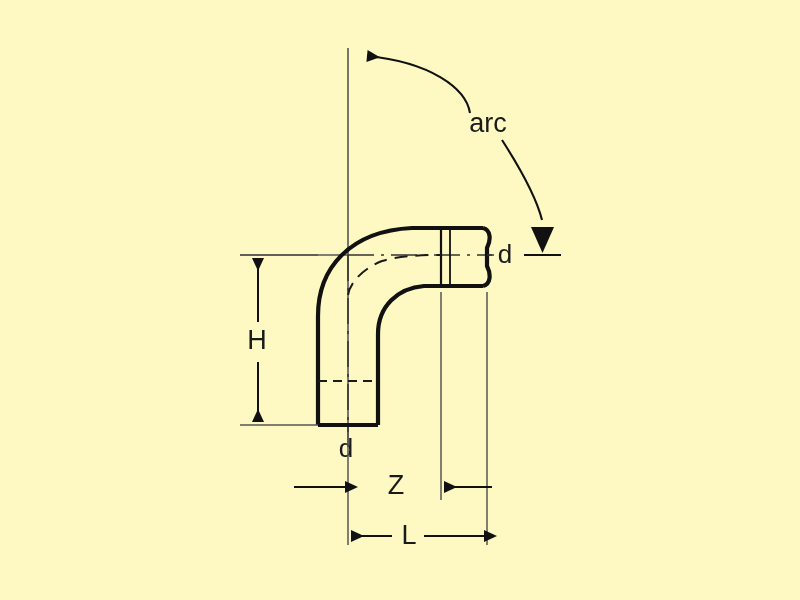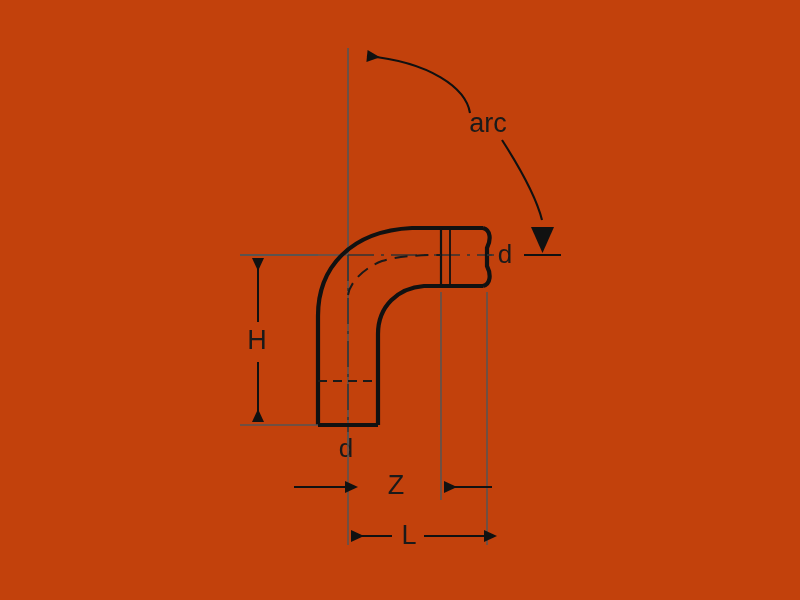--- a/index.html
+++ b/index.html
@@ -10,21 +10,21 @@
   body {
     width: 800px;
     height: 600px;
     font-family: "Liberation Sans", sans-serif;
     overflow: hidden;
   }
   #drawing-canvas {
     position: relative;
     width: 800px;
     height: 600px;
-    background: #c2410c;
+    background: #fef9c3;
   }
   svg.figure {
     display: block;
     width: 800px;
     height: 600px;
   }
   .label-text {
     font-family: "Liberation Sans", sans-serif;
     font-size: 27px;
     fill: #1a1a1a;

